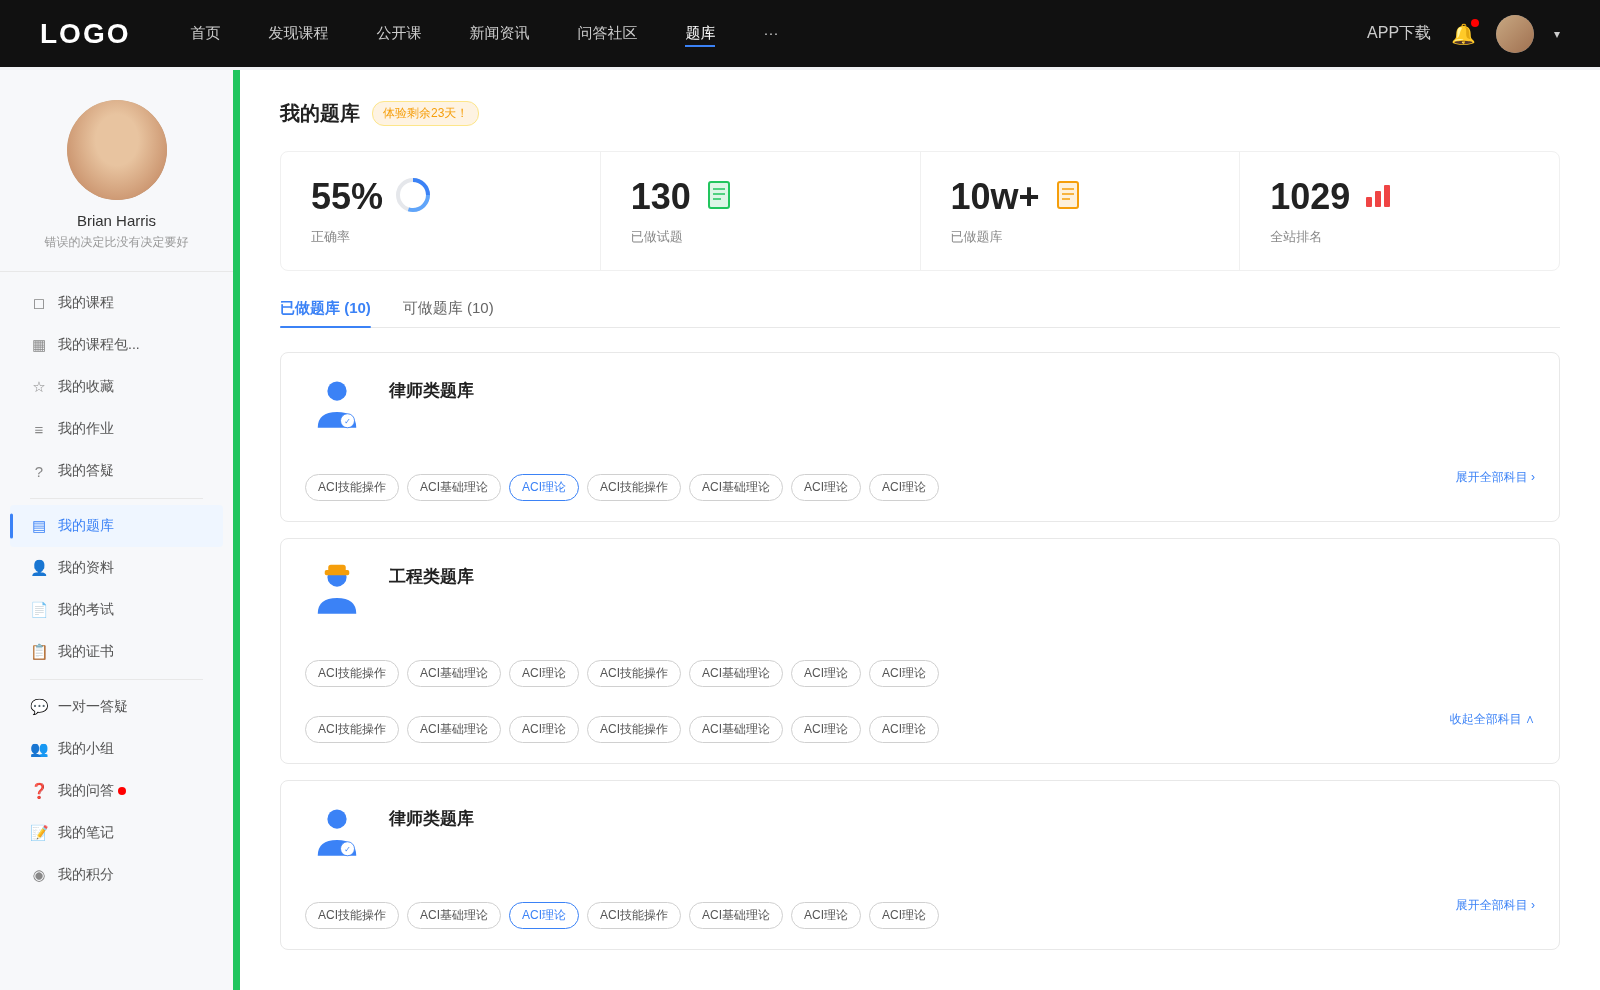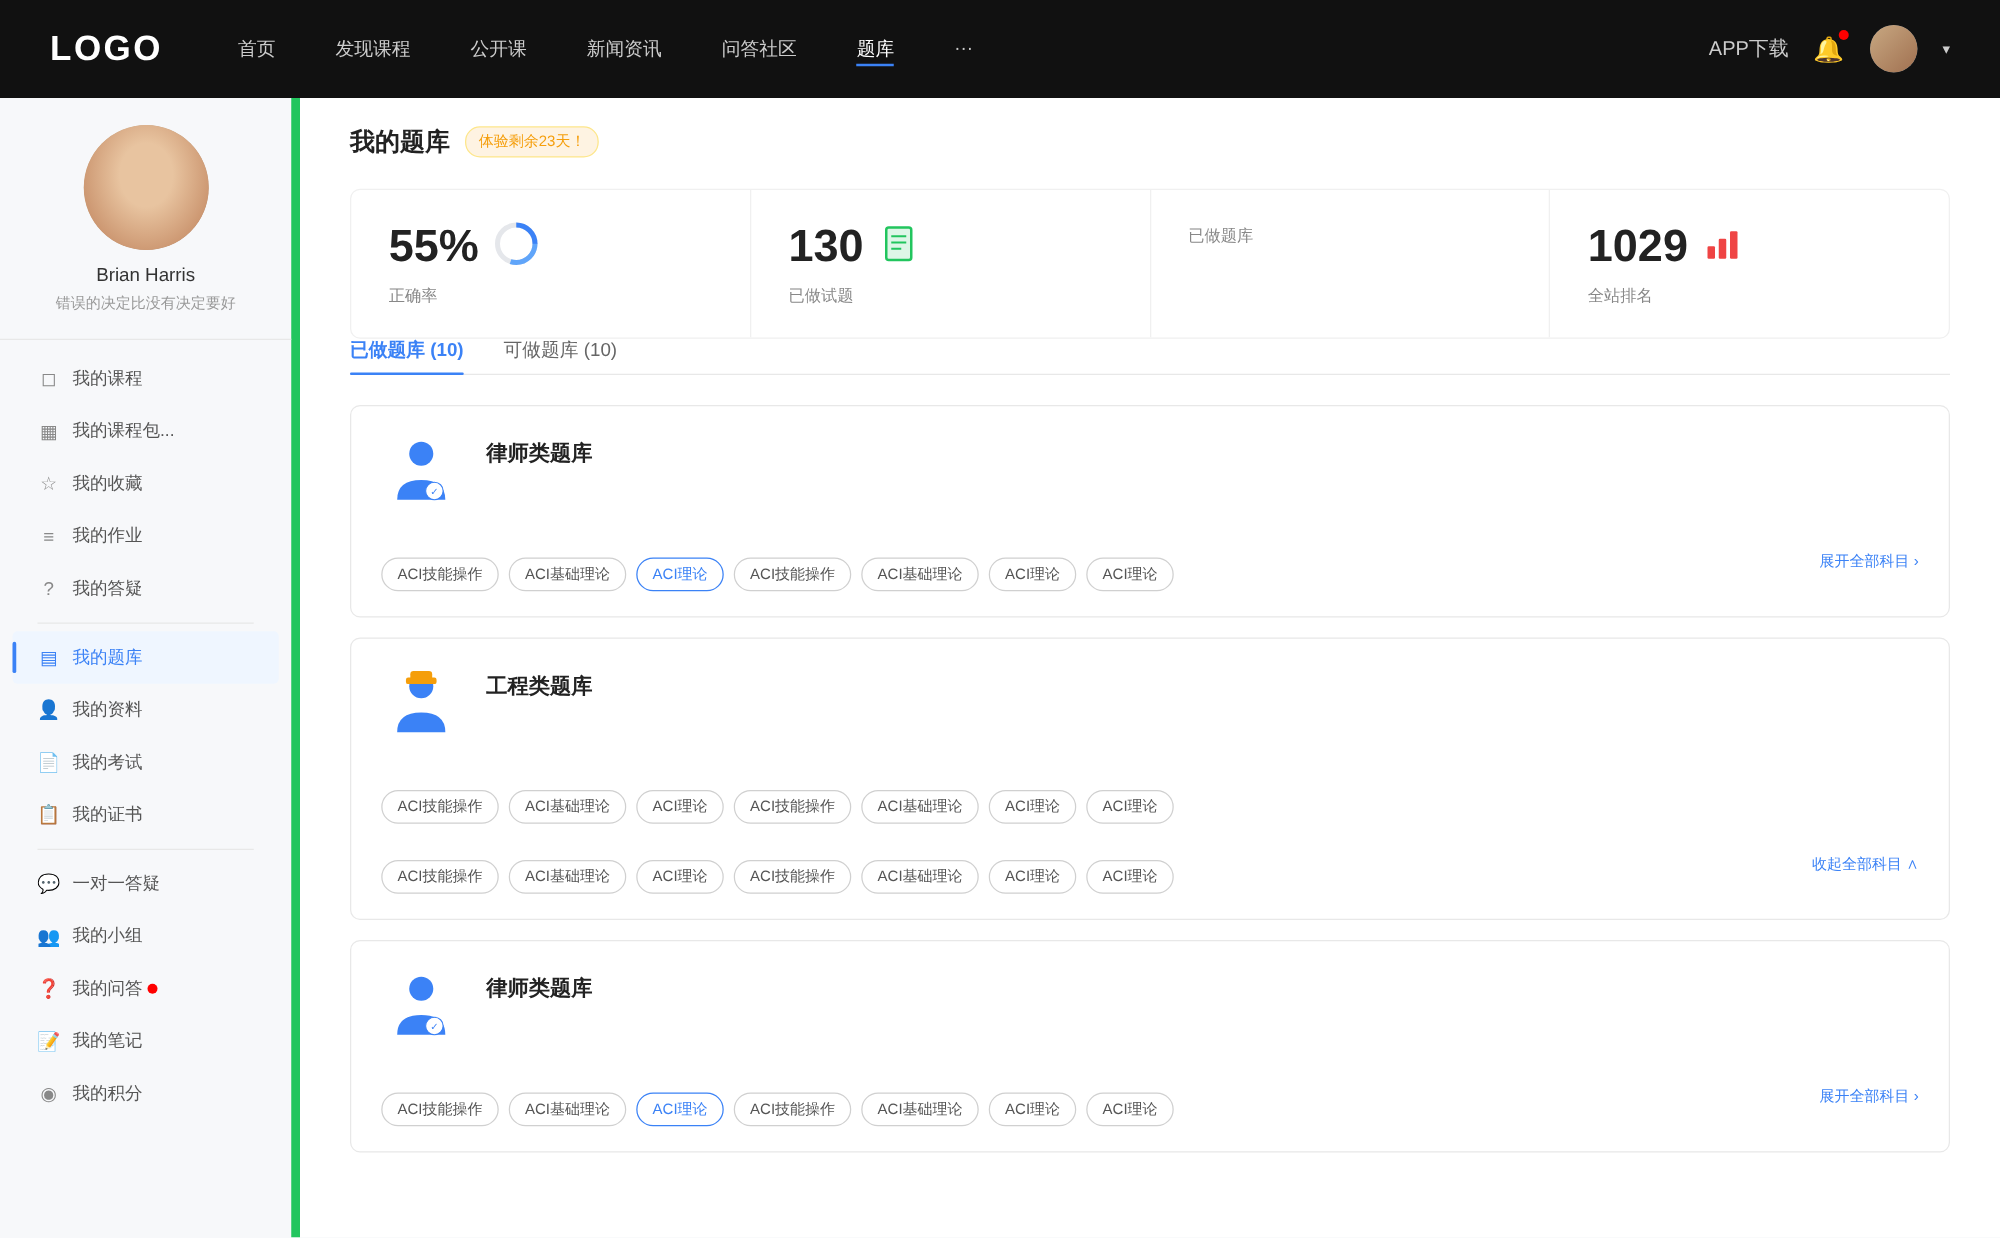--- a/index.html
+++ b/index.html
@@ -1,21 +1,21 @@
 <!DOCTYPE html>
 <html><head>
   <meta charset="utf-8">
   <style>
     * { box-sizing: border-box; margin: 0; padding: 0; }
     body { font-family: "PingFang SC", "Microsoft YaHei", sans-serif; background: #f0f2f5; min-height: 990px; }
 
     
     .navbar {
       background: #111;
-      height: 78px;
+      height: 67px;
       display: flex;
       align-items: center;
       padding: 0 40px;
       position: fixed;
       top: 0; left: 0; right: 0;
       z-index: 100;
     }
     .navbar-logo {
       color: white;
       font-size: 28px;
@@ -204,20 +204,21 @@
       font-size: 12px;
       padding: 3px 10px;
       border-radius: 12px;
       border: 1px solid #fde68a;
     }
 
     
     .stats-row {
       display: flex;
       gap: 0;
+      margin-bottom: 28px;
       border: 1px solid #f0f0f0;
       border-radius: 8px;
       overflow: hidden;
     }
     .stat-item {
       flex: 1;
       padding: 24px 30px;
       border-right: 1px solid #f0f0f0;
       display: flex;
       flex-direction: column;
@@ -484,20 +485,32 @@
               <line x1="10" y1="10" x2="22" y2="10" stroke="#22c55e" stroke-width="1.5"></line>
               <line x1="10" y1="15" x2="22" y2="15" stroke="#22c55e" stroke-width="1.5"></line>
               <line x1="10" y1="20" x2="18" y2="20" stroke="#22c55e" stroke-width="1.5"></line>
             </svg>
           </span>
         </div>
         <div class="stat-label">已做试题</div>
       </div>
 
       <div class="stat-item">
+        <div class="stat-top">
+          <span class="stat-value">10w+</span>
+          <span>
+            <svg width="32" height="32" viewBox="0 0 32 32">
+              <rect x="6" y="3" width="20" height="26" rx="2" fill="#f59e0b" opacity="0.15"></rect>
+              <rect x="6" y="3" width="20" height="26" rx="2" fill="none" stroke="#f59e0b" stroke-width="2"></rect>
+              <line x1="10" y1="10" x2="22" y2="10" stroke="#f59e0b" stroke-width="1.5"></line>
+              <line x1="10" y1="15" x2="22" y2="15" stroke="#f59e0b" stroke-width="1.5"></line>
+              <line x1="10" y1="20" x2="18" y2="20" stroke="#f59e0b" stroke-width="1.5"></line>
+            </svg>
+          </span>
+        </div>
         <div class="stat-label">已做题库</div>
       </div>
 
       <div class="stat-item">
         <div class="stat-top">
           <span class="stat-value">1029</span>
           <span>
             <svg width="32" height="32" viewBox="0 0 32 32">
               <rect x="4" y="18" width="6" height="10" fill="#ef4444" rx="1"></rect>
               <rect x="13" y="12" width="6" height="16" fill="#ef4444" rx="1"></rect>

